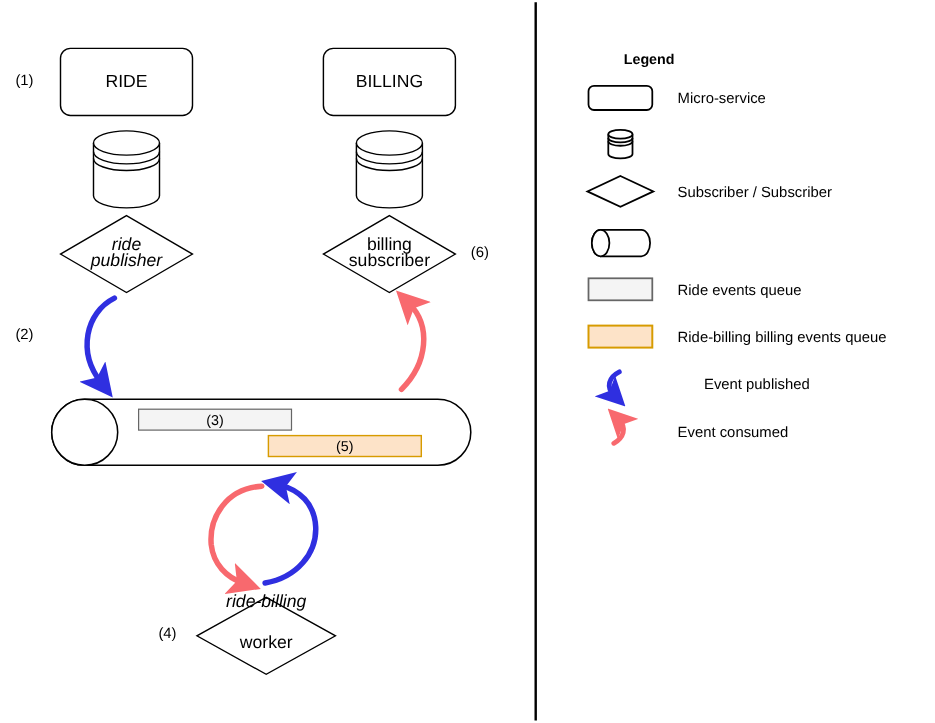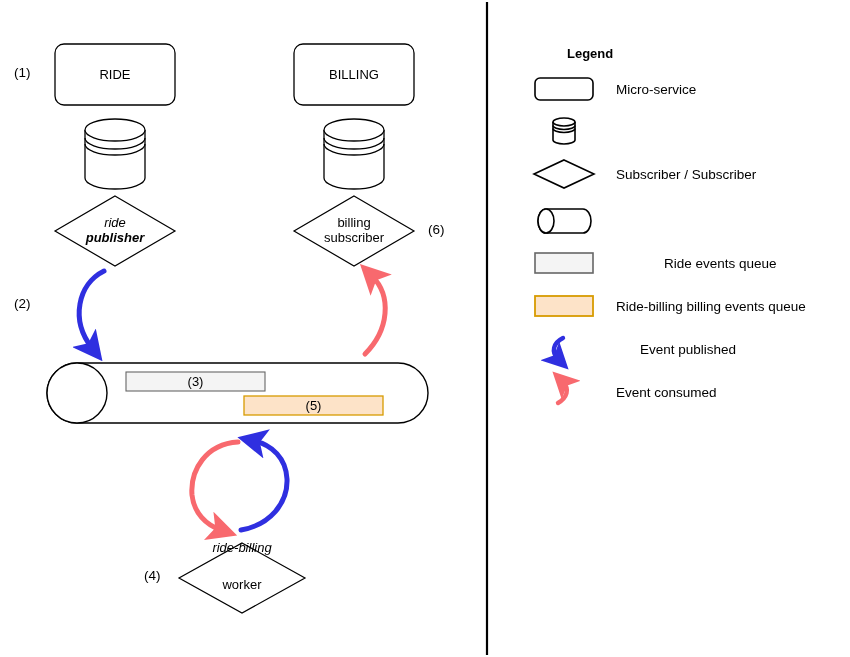--- a/index.html
+++ b/index.html
@@ -30,21 +30,21 @@
     font-size: 13px;
     color: #000;
     white-space: nowrap;
   }
   .step-num {
     font-size: 13.5px;
   }
   .node-text {
     position: absolute;
     text-align: center;
-    font-size: 13px;
+    font-size: 16px;
     line-height: 15px;
     color: #000;
     white-space: nowrap;
   }
   .italic { font-style: italic; }
   .legend-title {
     position: absolute;
     font-size: 13px;
     font-weight: bold;
     color: #000;
@@ -120,21 +120,21 @@
     <path d="M238,442 C206,444 190,470 192,495 C194,513 206,525 221,530" fill="none" stroke="#f8696e" stroke-width="5" stroke-linecap="round" marker-end="url(#arrowRed)"></path>
 
     <path d="M241,530 C270,525 288,503 287,479 C286,458 272,445 254,441" fill="none" stroke="#2f2fe0" stroke-width="5" stroke-linecap="round" marker-end="url(#arrowBlue)"></path>
   </svg>
 
   <div class="node-text" style="left:55px; top:67px; width:120px;">RIDE</div>
 
   <div class="node-text" style="left:294px; top:67px; width:120px;">BILLING</div>
 
   <div class="node-text italic" style="left:65px; top:215px; width:100px;">ride</div>
-  <div class="node-text italic" style="left:65px; top:230px; width:100px;font-weight:bold;">publisher</div>
+  <div class="node-text italic" style="left:65px; top:230px; width:100px;">publisher</div>
 
   <div class="node-text" style="left:304px; top:215px; width:100px;">billing</div>
   <div class="node-text" style="left:304px; top:230px; width:100px;">subscriber</div>
 
   <div class="node-text" style="left:187px; top:540px; width:110px;font-style:italic;">ride-billing</div>
   <div class="node-text" style="left:187px; top:577px; width:110px;">worker</div>
 
   <div class="queue-label" style="left:126px; top:374px; width:139px;">(3)</div>
   <div class="queue-label" style="left:244px; top:398px; width:139px;">(5)</div>
 
@@ -176,18 +176,18 @@
         <path d="M0,0 L6,3 L0,6 L1.4,3 Z" fill="#2f2fe0"></path>
       </marker>
       <marker id="arrowRed2" markerWidth="6" markerHeight="6" refX="2.6" refY="3" orient="auto">
         <path d="M0,0 L6,3 L0,6 L1.4,3 Z" fill="#f8696e"></path>
       </marker>
     </defs>
   </svg>
 
   <div class="legend-text" style="left:616px; top:82px;">Micro-service</div>
   <div class="legend-text" style="left:616px; top:167px;">Subscriber / Subscriber</div>
-  <div class="legend-text" style="left:616px; top:256px;margin-left:48px;">Ride events queue</div>
+  <div class="legend-text" style="left:616px; top:256px;">Ride events queue</div>
   <div class="legend-text" style="left:616px; top:299px;">Ride-billing billing events queue</div>
   <div class="legend-text" style="left:616px; top:342px;margin-left:24px;">Event published</div>
   <div class="legend-text" style="left:616px; top:385px;">Event consumed</div>
 
 </div>
 
 </body></html>

